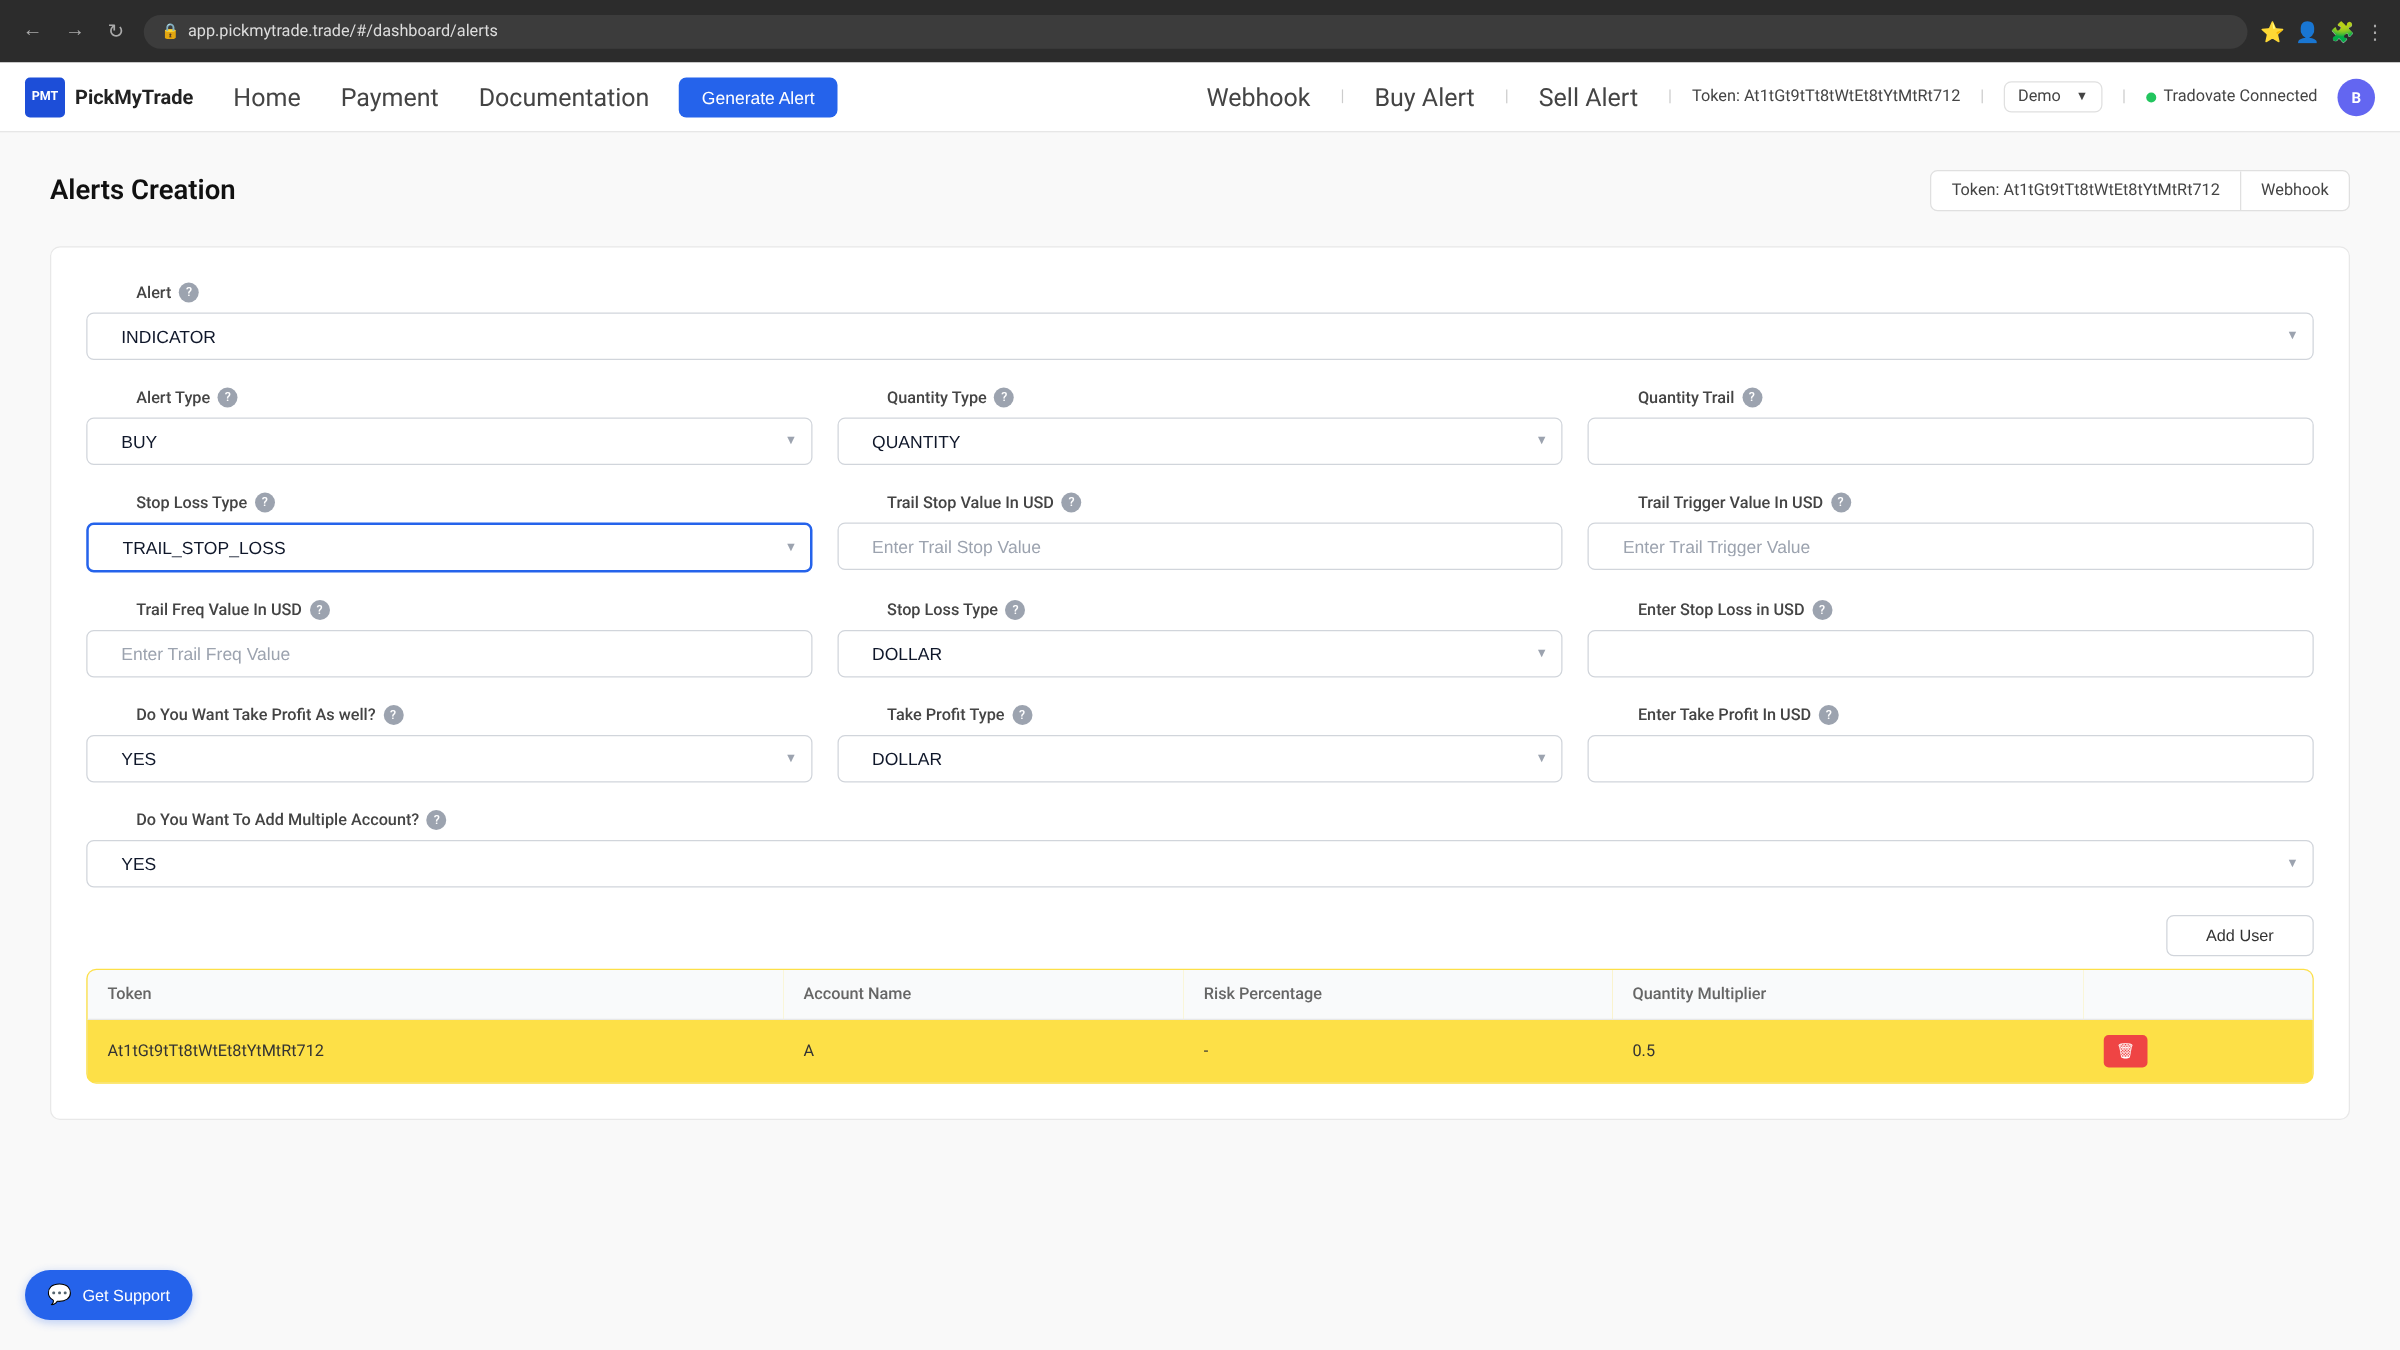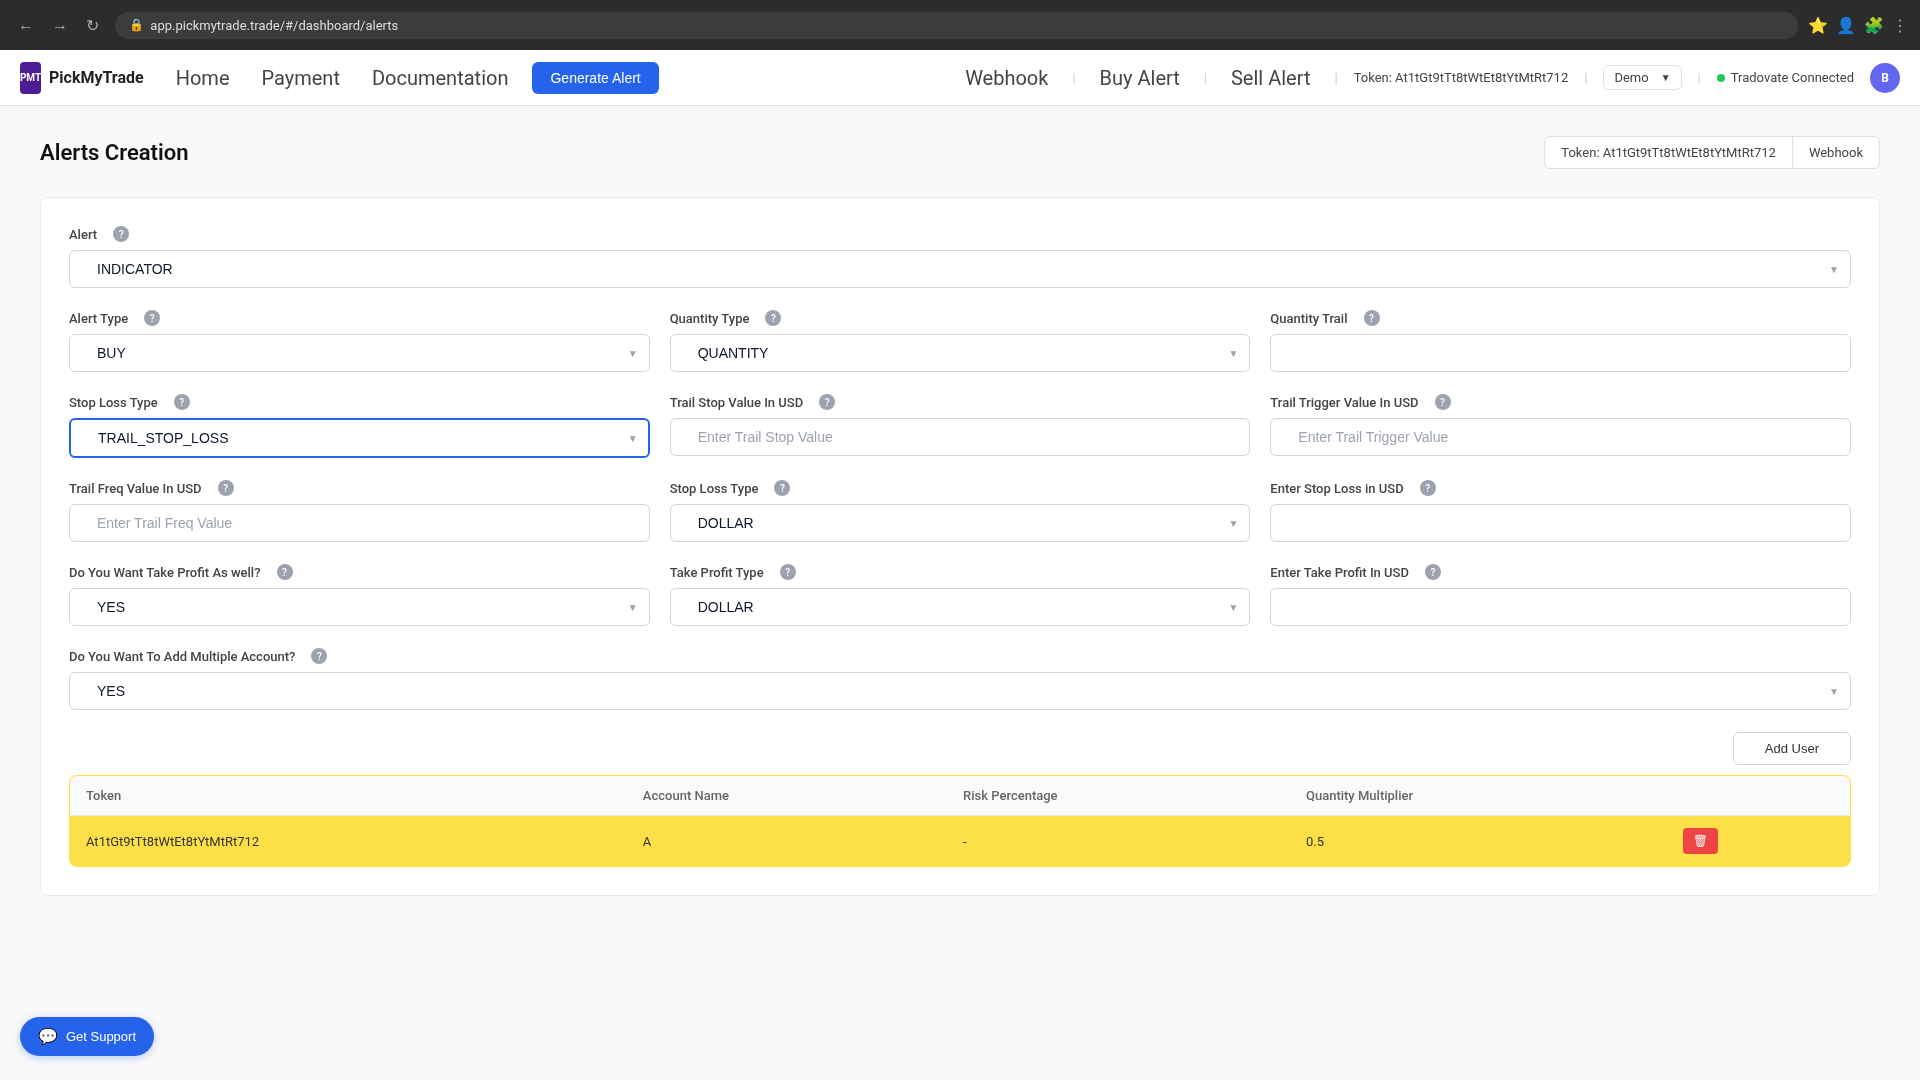--- a/index.html
+++ b/index.html
@@ -30,21 +30,21 @@
     .top-nav {
       background: #fff;
       border-bottom: 1px solid #e0e0e0;
       height: 56px;
       display: flex;
       align-items: center;
       padding: 0 20px;
       gap: 16px;
     }
     .logo { display: flex; align-items: center; gap: 8px; font-weight: 700; font-size: 16px; color: #222; margin-right: 8px; }
-    .logo-icon { width: 21px; height: 32px; background: #4c1d95; border-radius: 4px; display: flex; align-items: center; justify-content: center; color: white; font-size: 10px; font-weight: bold; }
+    .logo-icon { width: 32px; height: 32px; background: #1d4ed8; border-radius: 4px; display: flex; align-items: center; justify-content: center; color: white; font-size: 10px; font-weight: bold; }
     .nav-link { color: #444; text-decoration: none; font-size: 20px; padding: 4px 8px; }
     .btn-generate {
       background: #2563eb; color: white; border: none; border-radius: 6px;
       padding: 8px 18px; font-size: 14px; cursor: pointer; font-weight: 500;
     }
     .nav-right { margin-left: auto; display: flex; align-items: center; gap: 16px; font-size: 13px; color: #444; }
     .nav-separator { color: #ccc; }
     .demo-badge {
       display: flex; align-items: center; gap: 6px; border: 1px solid #e0e0e0;
       border-radius: 6px; padding: 4px 10px; font-size: 13px; cursor: pointer;
@@ -61,22 +61,22 @@
     .page-header-right { display: flex; align-items: center; gap: 0; border: 1px solid #e0e0e0; border-radius: 6px; overflow: hidden; background: #fff; }
     .header-badge {
       padding: 8px 16px; font-size: 13px; color: #444; border-right: 1px solid #e0e0e0;
     }
     .header-badge:last-child { border-right: none; }
 
     .form-section { background: #fff; border-radius: 8px; padding: 28px; margin-bottom: 20px; border: 1px solid #e8e8e8; }
 
     .form-group { margin-bottom: 22px; }
     .form-label {
-      display: flex; align-items: center; gap: 16px;
-      font-size: 13px; font-weight: 500; color: #444; margin-bottom: 8px;
+      display: flex; align-items: center; gap: 6px;
+      font-size: 13px; font-weight: 500; color: #444; margin-bottom: 8px; margin-left: 40px;
     }
     .help-icon {
       width: 16px; height: 16px; background: #9ca3af; border-radius: 50%;
       display: inline-flex; align-items: center; justify-content: center;
       color: white; font-size: 10px; cursor: pointer; flex-shrink: 0;
     }
     .form-select, .form-input {
       width: 100%; border: 1px solid #d1d5db; border-radius: 6px;
       padding: 10px 27px; font-size: 14px; color: #0f172a; background: #fff;
       appearance: none; outline: none;

